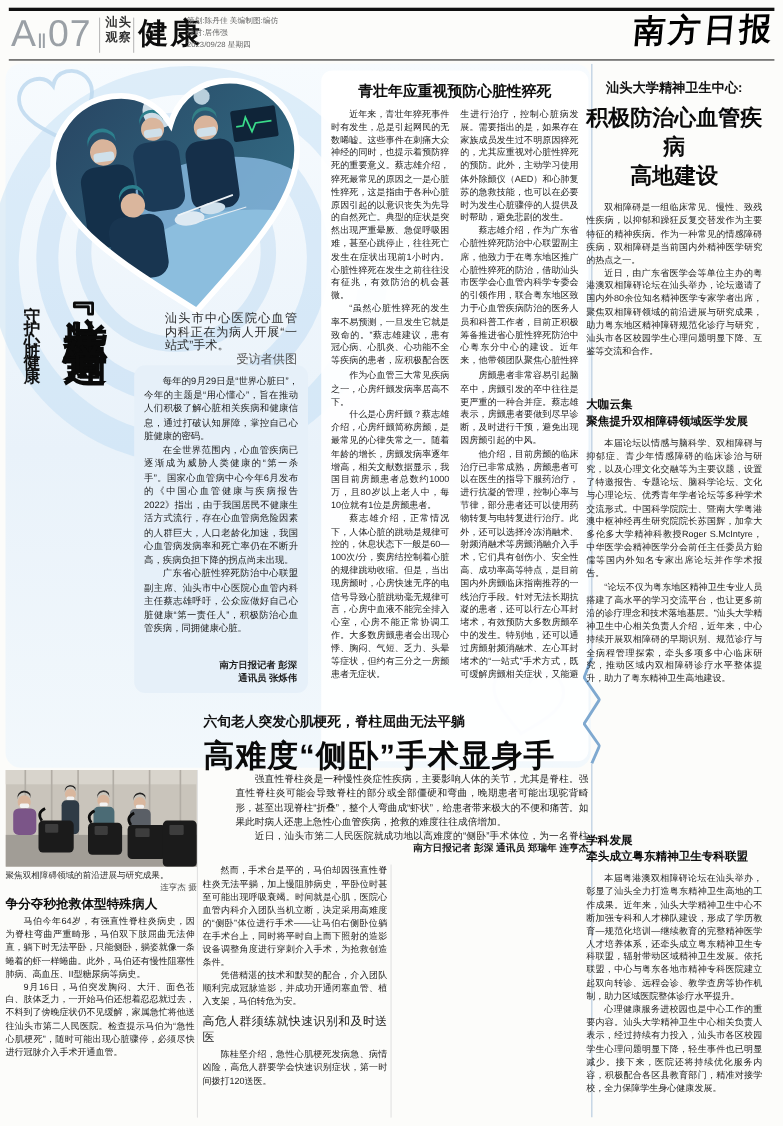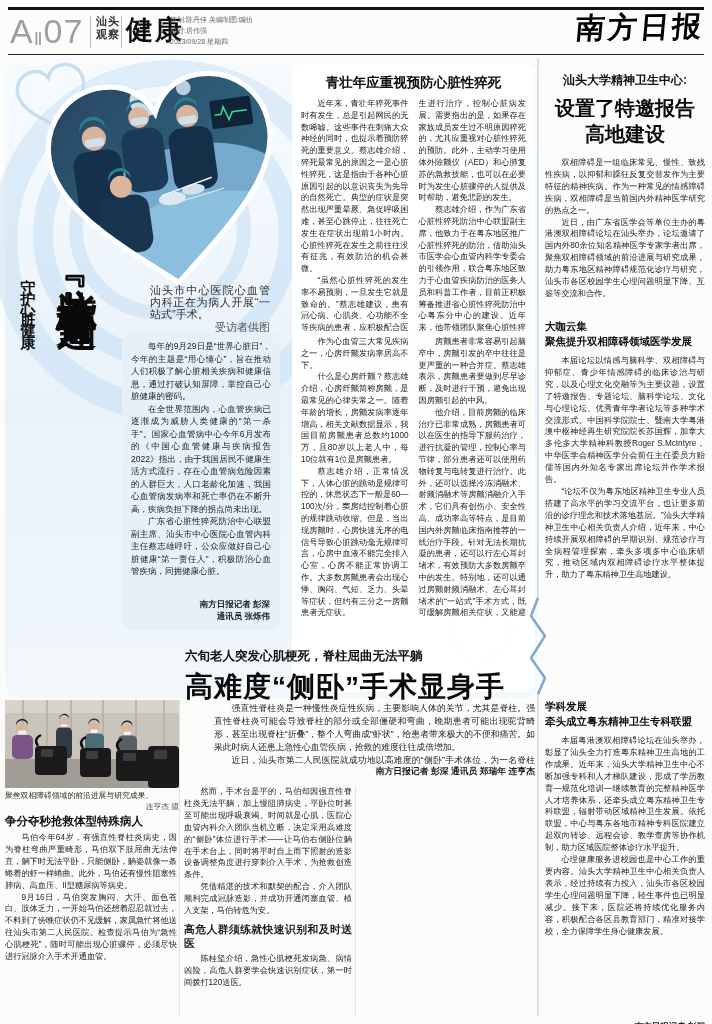--- a/index.html
+++ b/index.html
@@ -54,47 +54,47 @@
                 border-radius:10px;padding:0;}
   .sec-head{text-align:center;font-size:13.5px;font-weight:900;color:#0d0d0d;margin:10px 6px 6px;}
   .twocol{margin:0 9px;column-count:2;column-gap:10px;overflow:hidden;
           font-size:8.2px;line-height:11.8px;text-align:justify;}
   .twocol.h1{height:238px;} .twocol.h2{height:294px;}
 
   
   .ekg{left:530px;top:58px;width:16px;height:958px;}
 
   
-  .right-col{left:545px;top:60px;width:160px;height:956px;}
+  .right-col{left:533px;top:60px;width:160px;height:956px;}
   .r-kicker{text-align:center;font-size:12px;font-weight:bold;margin-top:12px;color:#111;}
   .r-headline{text-align:center;font-size:20px;font-weight:900;line-height:26px;color:#0a0a0a;margin-top:6px;}
   .r-body{font-size:8.2px;line-height:11.9px;text-align:justify;overflow:hidden;}
   .r-body.b1{height:150px;margin-top:10px;}
   .r-body.b2{height:332px;margin-top:6px;}
   .r-body.b3{height:282px;margin-top:6px;}
-  .r-subhead{font-size:10.5px;font-weight:900;line-height:15px;color:#0d0d0d;margin-top:12px;}
+  .r-subhead{font-size:10.5px;font-weight:900;line-height:15px;color:#0d0d0d;margin-top:28px;}
   .r-byline{text-align:right;font-size:8.5px;font-weight:bold;margin-top:4px;}
 
   
   .b-headline-block{left:185px;top:648px;width:352px;}
   .b-kicker{font-size:12.5px;font-weight:bold;color:#111;}
   .b-headline{font-size:28px;font-weight:900;color:#0a0a0a;letter-spacing:1px;margin-top:3px;}
   .b-intro{left:214px;top:702px;width:321px;height:62px;font-size:8.8px;line-height:13px;
            text-align:justify;overflow:hidden;}
   .b-byline{left:214px;top:766px;width:321px;text-align:right;font-size:8.8px;font-weight:bold;}
 
   .rehab-photo{left:5px;top:700px;width:174px;height:88px;}
   .rehab-caption{left:5px;top:791px;width:174px;font-size:7.8px;line-height:10.5px;color:#2c2c2c;}
   .rehab-credit{text-align:right;color:#555;}
   .b-subhead-left{left:5px;top:814px;width:174px;font-size:11.5px;font-weight:900;color:#0d0d0d;}
   .b-col{font-size:8.2px;line-height:11.9px;text-align:justify;overflow:hidden;}
   .colL{left:5px;top:832px;width:172px;height:184px;}
   .col2{left:184px;top:786px;width:168px;height:230px;}
   .col3{left:359px;top:786px;width:176px;height:230px;}
-  .col-subhead{font-size:10.8px;font-weight:700;line-height:14px;margin:5px 0 3px;text-indent:0;}
+  .col-subhead{font-size:10.8px;font-weight:400;line-height:14px;margin:5px 0 3px;text-indent:0;}
 
   .gutter-v{width:1px;background:#e2e2e2;}
 </style>
 </head>
 <body>
 
 <div id="page">
 
   <div class="abs top-rule"></div>
   <div class="abs edition">
@@ -216,21 +216,21 @@
 
   <svg class="abs ekg" viewBox="0 0 16 958" preserveAspectRatio="none">
     <polyline points="8,0 8,540" fill="none" stroke="#c3d4e4" stroke-width="1.3"></polyline>
     <polyline points="8,540 1,558 15,578 1,600 15,620 8,636" fill="none" stroke="#7fa9d0" stroke-width="2.6"></polyline>
     <polyline points="8,636 8,958" fill="none" stroke="#c3d4e4" stroke-width="1.3"></polyline>
   </svg>
 
   <div class="abs right-col">
     <div class="r-kicker">汕头大学精神卫生中心:</div>
     <div class="r-headline">
-      <div>设置了特邀报告</div>
+      <div>积极防治心血管疾病</div>
       <div>高地建设</div>
     </div>
     <div class="r-body b1 body">
         <p>双相障碍是一组临床常见、慢性、致残性疾病，以抑郁和躁狂反复交替发作为主要特征的精神疾病。作为一种常见的情感障碍疾病，双相障碍是当前国内外精神医学研究的热点之一。</p>
         <p>近日，由广东省医学会等单位主办的粤港澳双相障碍论坛在汕头举办，论坛邀请了国内外80余位知名精神医学专家学者出席，聚焦双相障碍领域的前沿进展与研究成果，助力粤东地区精神障碍规范化诊疗与研究，汕头市各区校园学生心理问题明显下降、互鉴等交流和合作。</p>
       </div>
     <div class="r-subhead">
       <div>大咖云集</div>
       <div>聚焦提升双相障碍领域医学发展</div>
     </div>

